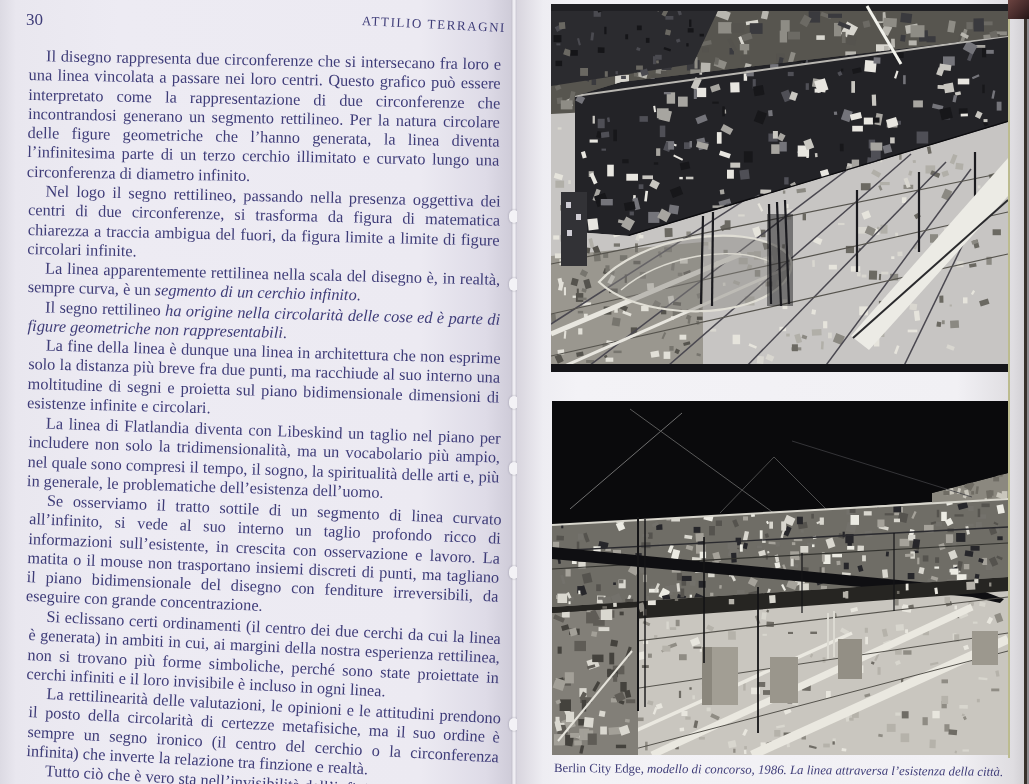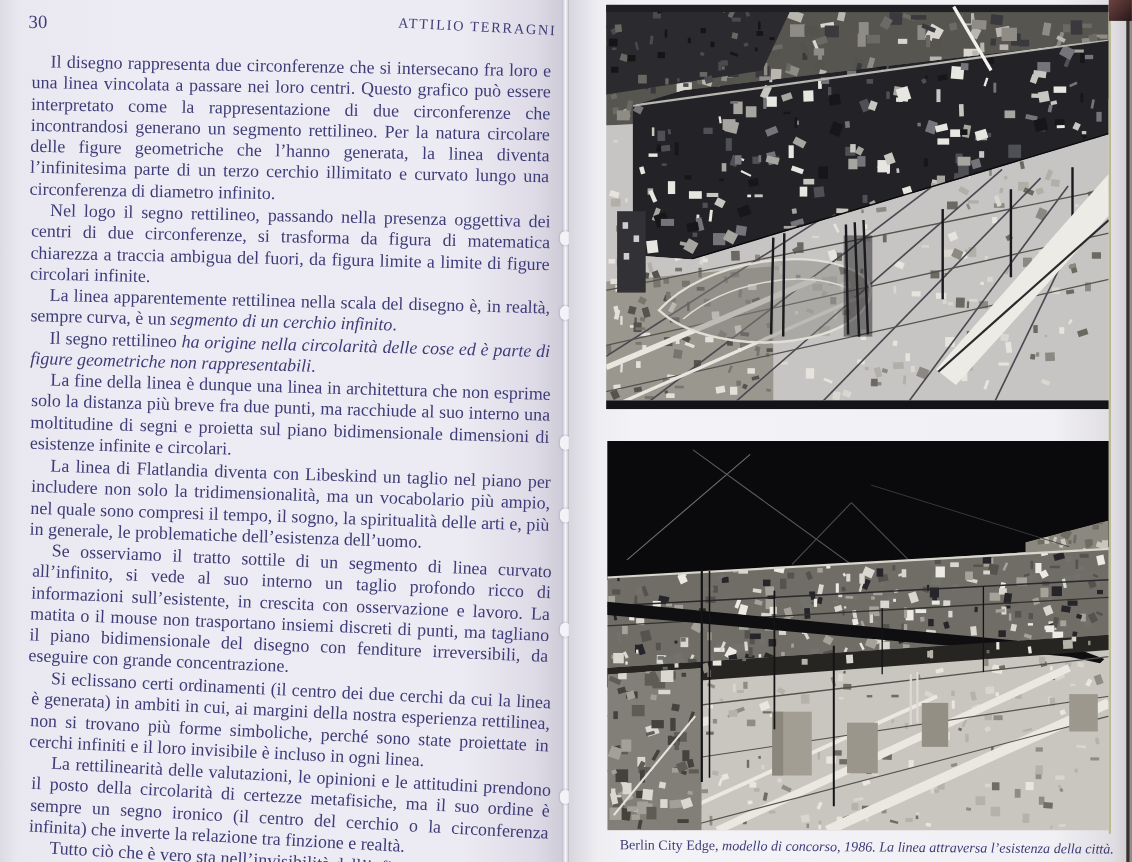--- a/index.html
+++ b/index.html
@@ -40,21 +40,20 @@
   
   .seam{position:absolute;left:511px;top:0;width:6px;height:784px;
     background:linear-gradient(90deg,#bfbcc9,#f7f6fa 50%,#c9c6d2);}
   .stitch{position:absolute;left:509px;width:10px;height:13px;background:#f3f2f6;
     border-radius:5px;box-shadow:0 0 2px rgba(40,40,60,.35);}
 
   
   .page-right{
     position:absolute;left:517px;top:0;width:507px;height:784px;
     background:linear-gradient(90deg,#d8d5de 0px,#eeedf2 26px,#f3f2f6 60px,#f1f0f4 440px,#dfdde1 496px,#d2d0d4 507px);
-    text-align:center;
   }
   .photo{position:absolute;display:block;}
   .photo-top{left:34px;top:4px;}
   .photo-bottom{left:35px;top:401px;}
   .photo-edge-line{position:absolute;left:491px;top:2px;width:2px;height:756px;
     background:rgba(158,158,74,.55);}
   .caption{
     position:absolute;left:37px;top:761px;width:468px;
     font-size:12.8px;color:var(--ink);transform:rotate(.5deg);transform-origin:0 50%;
     white-space:nowrap;

